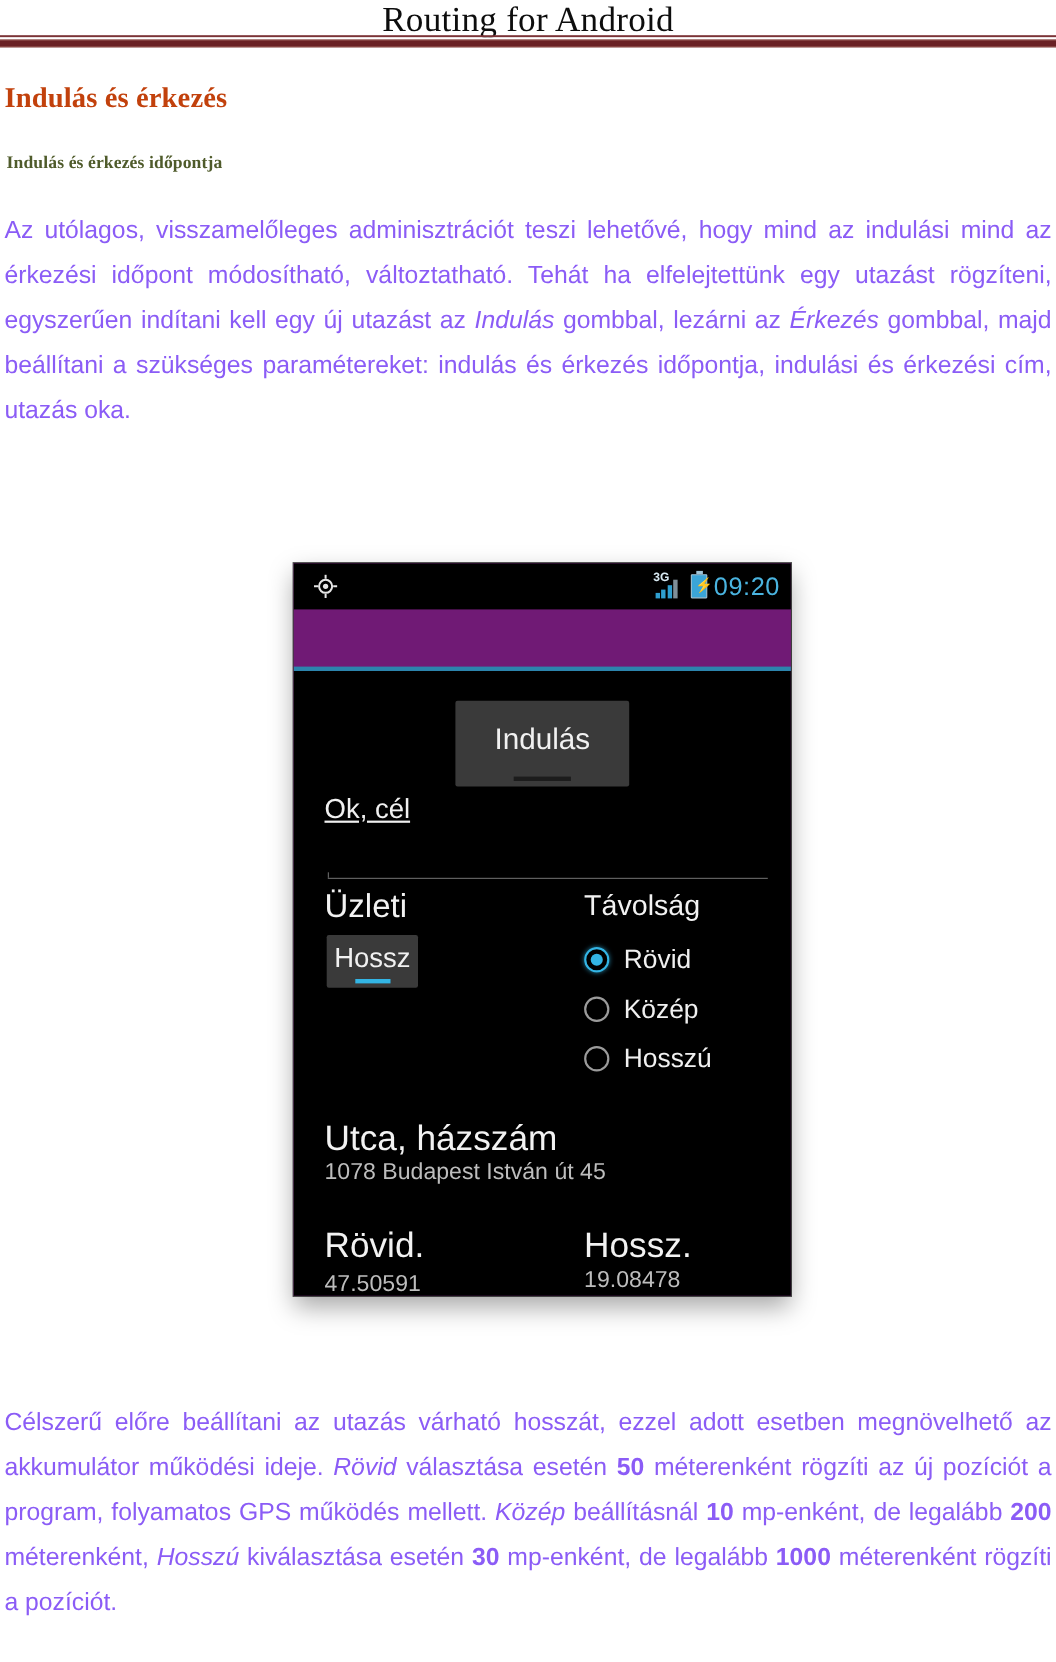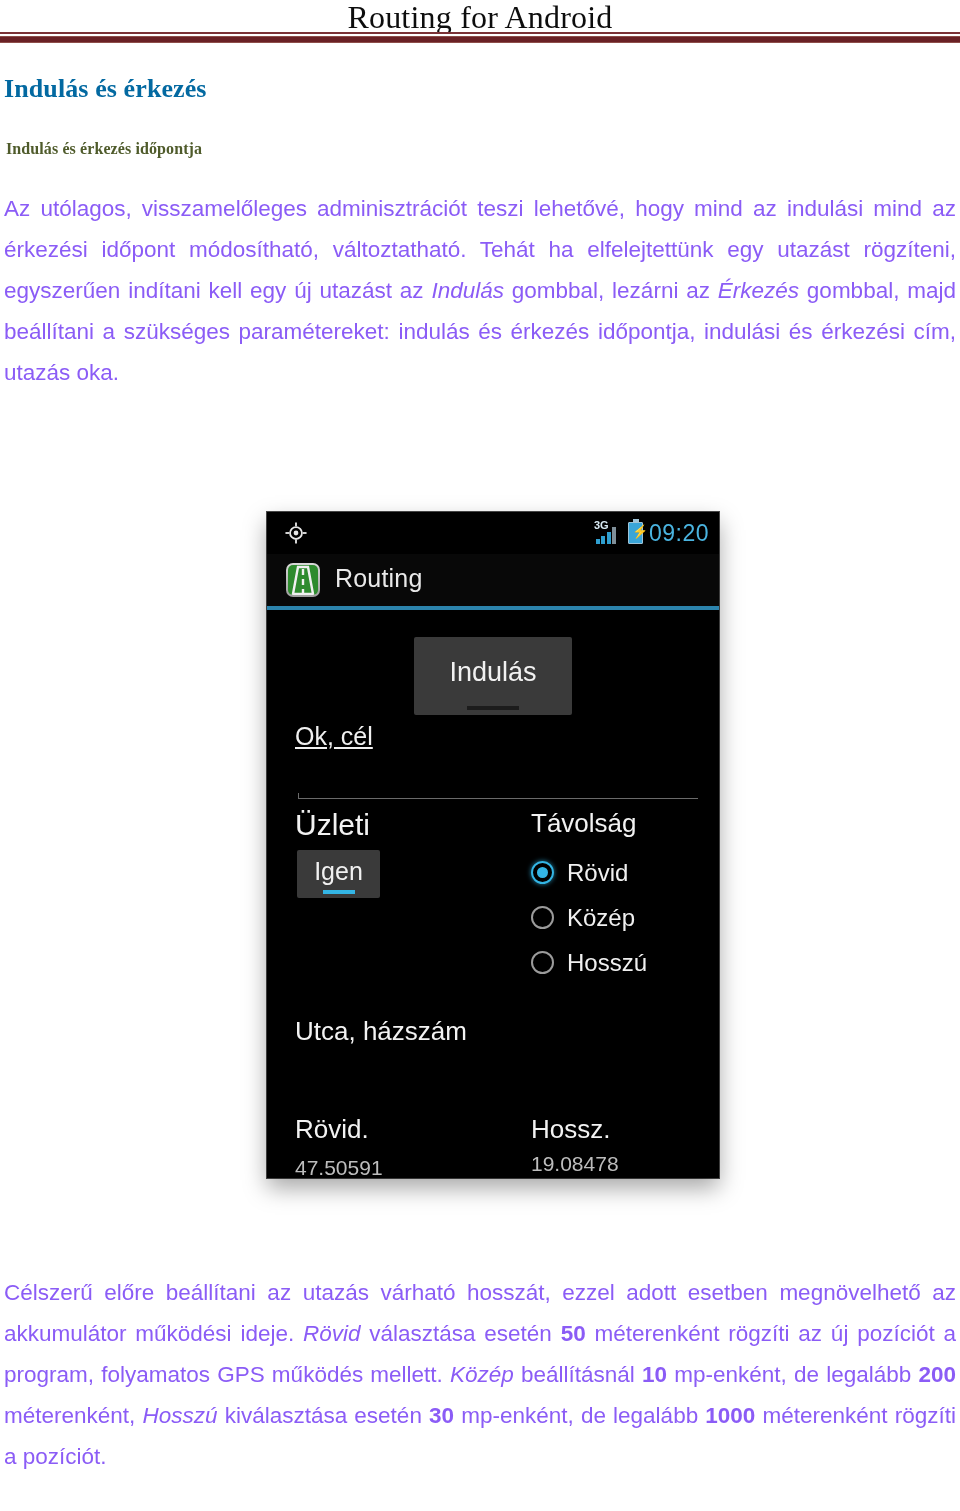--- a/index.html
+++ b/index.html
@@ -63,21 +63,21 @@
   }
 
   
   .h1 {
     position: absolute;
     left: 4px;
     top: 74px;
     font-family: "Liberation Serif", serif;
     font-weight: bold;
     font-size: 26px;
-    color: #0369a1;
+    color: #c2410c;
     letter-spacing: 0.1px;
   }
   .h2 {
     position: absolute;
     left: 6px;
     top: 140px;
     font-family: "Liberation Serif", serif;
     font-weight: bold;
     font-size: 16px;
     color: #4f5b2b;
@@ -392,21 +392,21 @@
   }
   .radio-label {
     margin-left: 13px;
     font-size: 24px;
     color: #f0f0f0;
     font-family: "Liberation Sans", sans-serif;
   }
 
   .field-title {
     position: absolute;
-    font-size: 26px;
+    font-size: 32px;
     color: #f2f2f2;
     font-family: "Liberation Sans", sans-serif;
   }
   .field-value {
     position: absolute;
     font-size: 21px;
     color: #bdbdbd;
     font-family: "Liberation Sans", sans-serif;
   }
   .ft-utca  { left: 28px;  top: 406px; }
@@ -452,69 +452,57 @@
             <i class="b4"></i>
         </div>
       </div>
       <div class="battery">
         <div class="bolt">⚡</div>
       </div>
       <div class="clock">09:20</div>
     </div>
   </div>
 
-  <div class="action-bar">
-    <div class="app-icon">
-      <div class="app-icon-inner">
-        <svg viewBox="0 0 30 30" width="100%" height="100%">
-          <polygon points="5,29 10,2 20,2 25,29" fill="none" stroke="#f0f0f0" stroke-width="2.4"></polygon>
-          <line x1="15" y1="4" x2="15" y2="10" stroke="#f0f0f0" stroke-width="2.4"></line>
-          <line x1="15" y1="14" x2="15" y2="20" stroke="#f0f0f0" stroke-width="2.4"></line>
-          <line x1="15" y1="24" x2="15" y2="29" stroke="#f0f0f0" stroke-width="2.4"></line>
-        </svg>
-      </div>
-    </div>
-    <div class="action-title">Routing</div>
-  </div>
   <div class="accent-line"></div>
 
   <div class="phone-body">
 
     <div class="start-btn">
       <div class="start-btn-label">Indulás</div>
       <div class="start-btn-underline"></div>
     </div>
 
     <div class="ok-cel">Ok, cél</div>
 
     <div class="divider"></div>
 
     <div class="label-uzleti">Üzleti</div>
     <div class="igen-btn">
-      <div class="igen-label">Igen</div>
+      <div class="igen-label">Hossz</div>
       <div class="igen-underline"></div>
     </div>
 
     <div class="label-tavolsag">Távolság</div>
     <div class="radio-group">
       <div class="radio-row">
         <span class="radio-dot on"></span>
         <span class="radio-label">Rövid</span>
       </div>
       <div class="radio-row">
         <span class="radio-dot"></span>
         <span class="radio-label">Közép</span>
       </div>
       <div class="radio-row">
         <span class="radio-dot"></span>
         <span class="radio-label">Hosszú</span>
       </div>
     </div>
 
     <div class="field-title ft-utca">Utca, házszám</div>
+    <div class="field-value fv-utca">1078 Budapest István út 45</div>
 
     <div class="field-title ft-szel">Rövid.</div>
     <div class="field-value fv-szel">47.50591</div>
 
     <div class="field-title ft-hossz">Hossz.</div>
     <div class="field-value fv-hossz">19.08478</div>
 
   </div>
 </div>
 

